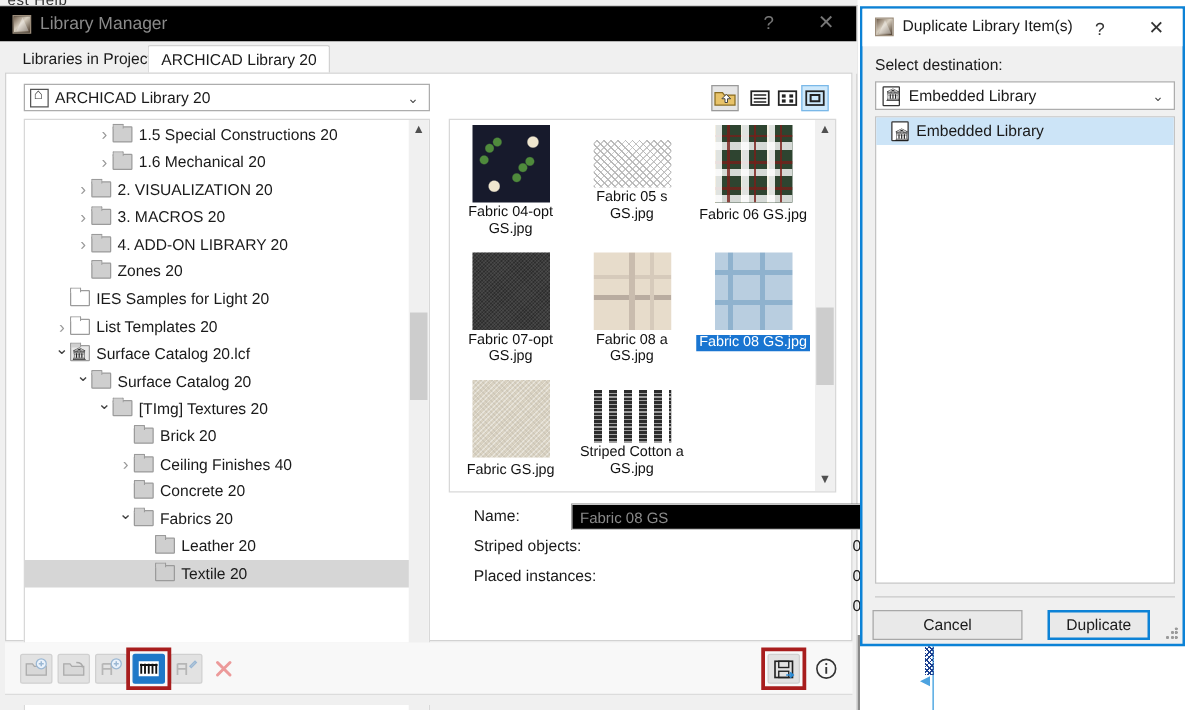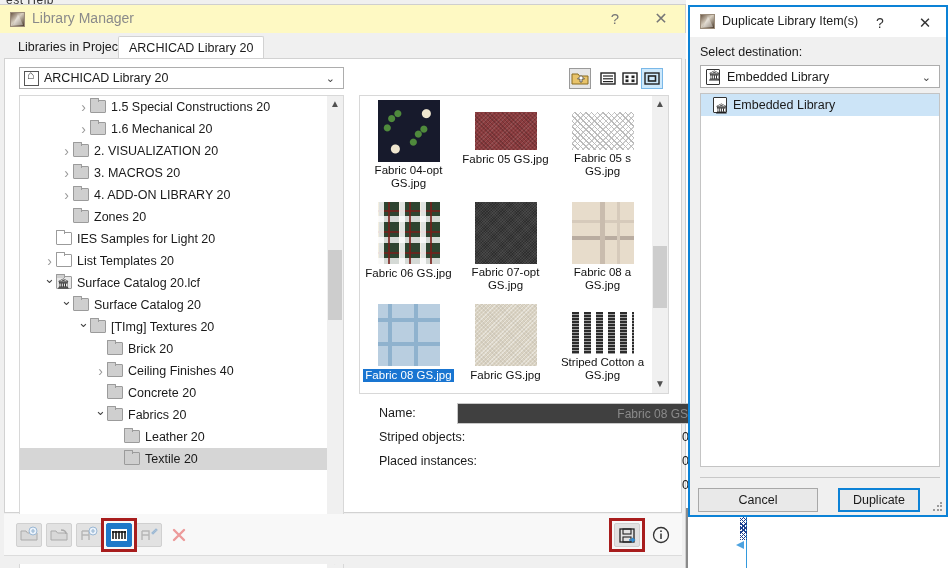--- a/index.html
+++ b/index.html
@@ -52,21 +52,21 @@
 
   
   #libmgr {
     position: absolute; left: 0; top: 4px;
     width: 686px; height: 564px;
     background: #f0f0f0;
     border: 1px solid #cfcfcf;
     border-left: none; border-bottom: none;
   }
   #libmgr-titlebar {
-    position: relative; height: 40px; background: #fef9c3;
+    position: relative; height: 40px; background: #000000;
   }
   #libmgr-title-icon {
     position: absolute; left: 10px; top: 7px; width: 15px; height: 15px;
     background: linear-gradient(135deg,#6d5a48 0%, #d8cfc0 45%, #4b3b2c 100%);
     border: 1px solid #9b8c7a;
   }
   #libmgr-title-icon::after{
     content:""; position:absolute; left:2px; top:1px;
     width:0;height:0;border-left:5px solid transparent;border-right:5px solid transparent;
     border-bottom:11px solid rgba(255,255,255,.35);
@@ -254,22 +254,22 @@
   .tx-stripe::after{content:"";position:absolute;inset:0;
     background: repeating-linear-gradient(0deg, rgba(255,255,255,.55) 0 1px, transparent 1px 3px);}
 
   
   #info-panel { position: absolute; left: 354px; top: 344px; width: 312px; margin-left: 20px; }
   .inforow { position: relative; height: 24px; font-size: 12.5px; }
   .infolabel { position: absolute; left: 0; top: 3px; }
   .infoval { position: absolute; right: 2px; top: 3px; }
   #name-field {
     position: absolute; left: 78px; top: 0; width: 232px; height: 21px;
-    background: #404040; border: 1px solid #c8c8c8;
-    color: #8a8a8a; font-size: 12px; padding: 3px 0 16px 6px; text-align: right;
+    background: #000000; border: 1px solid #c8c8c8;
+    color: #8a8a8a; font-size: 12px; padding: 3px 0 16px 6px;
   }
 
   
   #bottom-bar {
     position: absolute; left: 4px; top: 509px; width: 678px; height: 50px;
     background: #f0f0f0;
   }
   #bottom-inner {
     position: absolute; left: 0; top: 0; width: 678px; height: 42px;
     background: #f8f8f8; border-bottom: 1px solid #dcdcdc;
@@ -448,21 +448,20 @@
         <svg class="icon-svg" width="20" height="19" viewBox="0 0 20 19">
           <rect x="3" y="4" width="14" height="11" fill="none" stroke="#222" stroke-width="1.4"></rect>
           <rect x="6.5" y="7" width="7" height="5" fill="none" stroke="#222" stroke-width="1.6"></rect>
         </svg>
       </div>
     </div>
 
     <div id="grid-wrap">
       <div id="grid-inner">
           <div class="cell"><div class="thumb tx-f04"></div><span class="cap">Fabric 04-opt GS.jpg</span></div>
-          <div class="cell"><div class="thumb tx-f05"></div><span class="cap">Fabric 05 GS.jpg</span></div>
           <div class="cell"><div class="thumb tx-f05s"></div><span class="cap">Fabric 05 s GS.jpg</span></div>
           <div class="cell"><div class="thumb tx-f06"></div><span class="cap">Fabric 06 GS.jpg</span></div>
           <div class="cell"><div class="thumb tx-f07"></div><span class="cap">Fabric 07-opt GS.jpg</span></div>
           <div class="cell"><div class="thumb tx-f08a"></div><span class="cap">Fabric 08 a GS.jpg</span></div>
           <div class="cell selected"><div class="thumb tx-f08"></div><span class="cap">Fabric 08 GS.jpg</span></div>
           <div class="cell"><div class="thumb tx-fgs"></div><span class="cap">Fabric GS.jpg</span></div>
           <div class="cell"><div class="thumb tx-stripe"></div><span class="cap">Striped Cotton a GS.jpg</span></div>
         </div>
       <div class="vscroll">
         <div class="arrow-up">▲</div>

